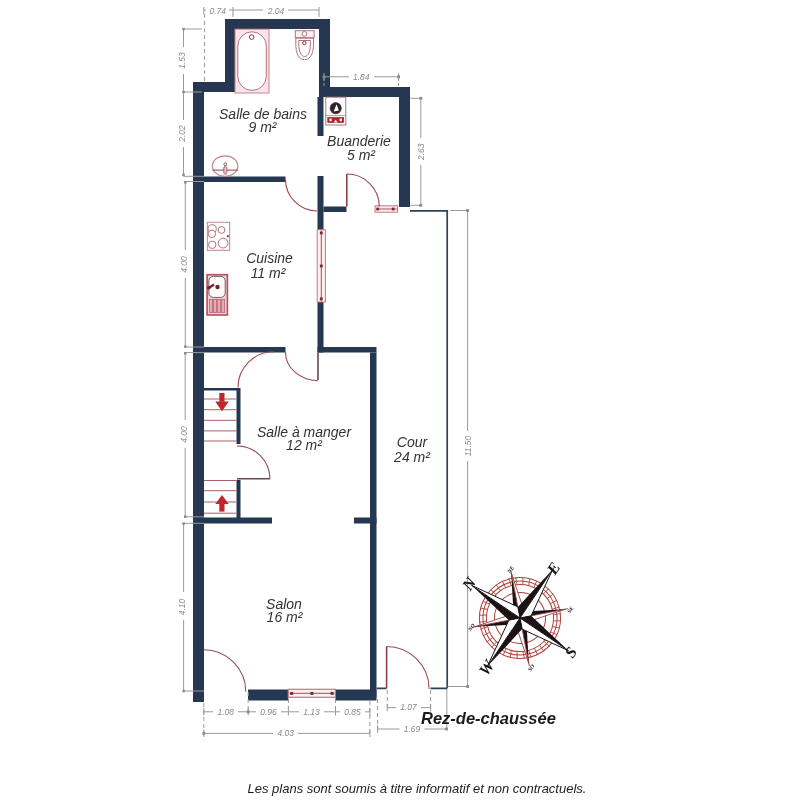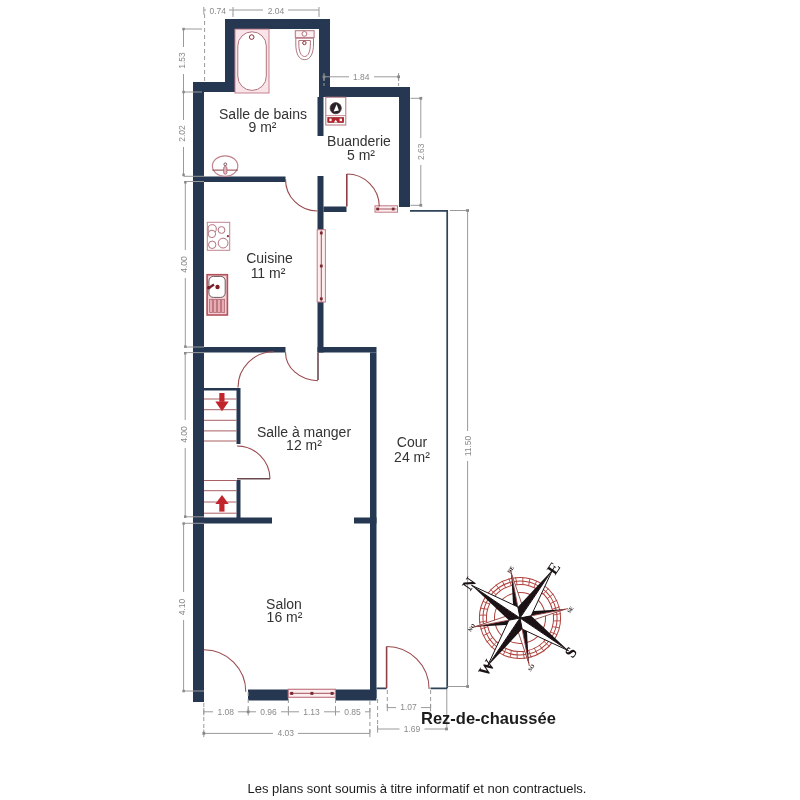--- a/index.html
+++ b/index.html
@@ -1,16 +1,16 @@
 <!DOCTYPE html>
 <html><head>
 <meta charset="utf-8">
 <style>
   html,body{margin:0;padding:0;background:#ffffff;}
-  .page{width:800px;height:800px;position:relative;font-family:"Liberation Sans",sans-serif;}
+  .page{width:800px;height:800px;position:relative;font-family:"Liberation Sans",sans-serif;font-style:italic;}
   svg{position:absolute;top:0;left:0;}
 </style>
 </head>
 <body>
 <div class="page">
 <svg width="800" height="800" viewBox="0 0 800 800">
   <rect x="0" y="0" width="800" height="800" fill="#ffffff"></rect>
 
   <g fill="#253751" stroke="none">
 

